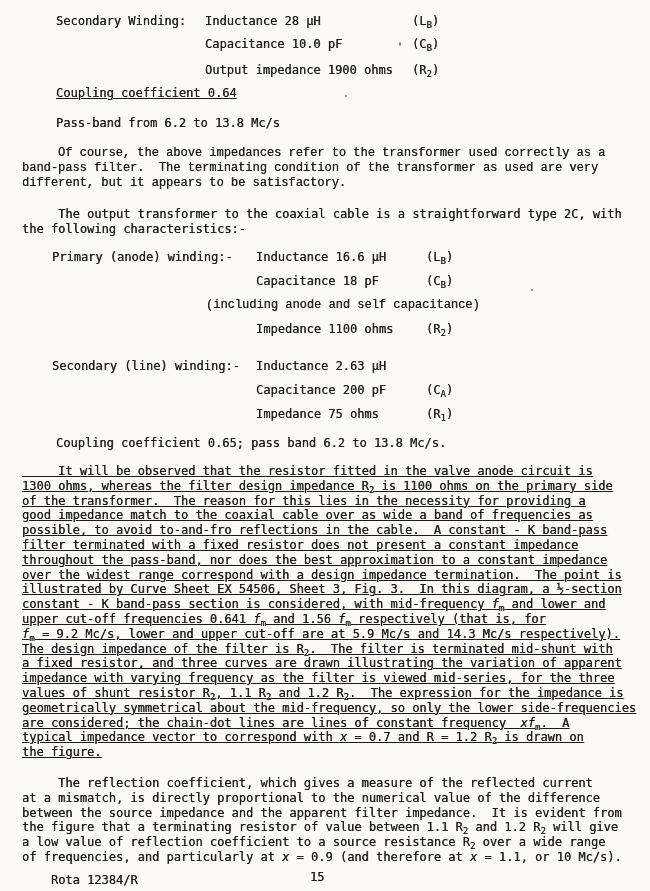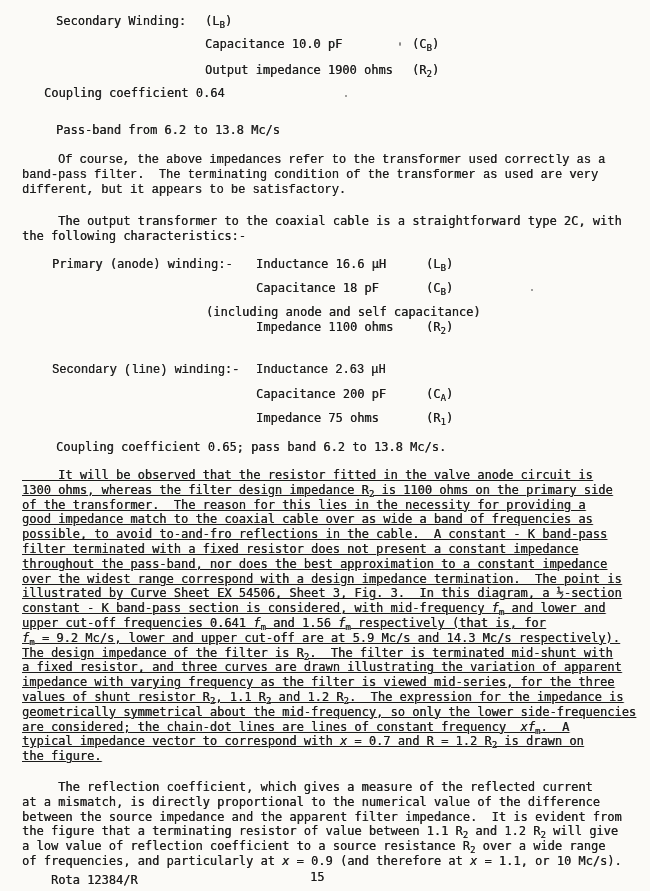--- a/index.html
+++ b/index.html
@@ -41,36 +41,38 @@
 
   
   .spec1 { margin-left: 34px; }
   .spec1 .srow {
     display: grid;
     grid-template-columns: 149px 207px auto;
     margin-bottom: 8px;
     white-space: pre;
   }
   .spec1 .srow.gap { margin-top: 11px; }
-  .coupling1 { margin-left: 22px; margin-top: 0px; white-space: pre; }
-  .passband1 { margin-left: 34px; margin-top: 22px; white-space: pre; }
+  .coupling1 { margin-left: 34px; margin-top: 0px; white-space: pre; text-decoration: underline; }
+  .passband1 { margin-left: 34px; margin-top: 15px; white-space: pre; }
 
   
   .spec2 { margin-left: 30px; margin-top: 13px; }
   .spec2 .srow {
     display: grid;
     grid-template-columns: 204px 170px auto;
     margin-bottom: 9px;
     white-space: pre;
   }
   .spec2 .note-row {
     padding-left: 154px;
+    margin-bottom: 9px;
     white-space: pre;
+    font-family: Liberation Mono, monospace;
   }
-  .spec2 .srow.group-gap { margin-top: 28px; font-family: Liberation Mono, monospace; }
+  .spec2 .srow.group-gap { margin-top: 22px; }
   .coupling2 { margin-left: 34px; margin-top: 14px; white-space: pre; }
 
   .footer {
     position: absolute;
     left: 22px;
     right: 22px;
     top: 858px;
     white-space: pre;
   }
   .footer .pageno {
@@ -90,20 +92,21 @@
   .speck.s3 { left: 531px; top: 289px; width: 2px; height: 2px; }
 </style>
 </head>
 <body>
 
 <div class="page">
 
   <section class="spec1">
     <div class="srow">
       <span>Secondary Winding:</span>
+      <span>Inductance 28 μH</span>
       <span>(L<sub>B</sub>)</span>
     </div>
     <div class="srow">
       <span></span>
       <span>Capacitance 10.0 pF</span>
       <span>(C<sub>B</sub>)</span>
     </div>
     <div class="srow gap">
       <span></span>
       <span>Output impedance 1900 ohms</span>

